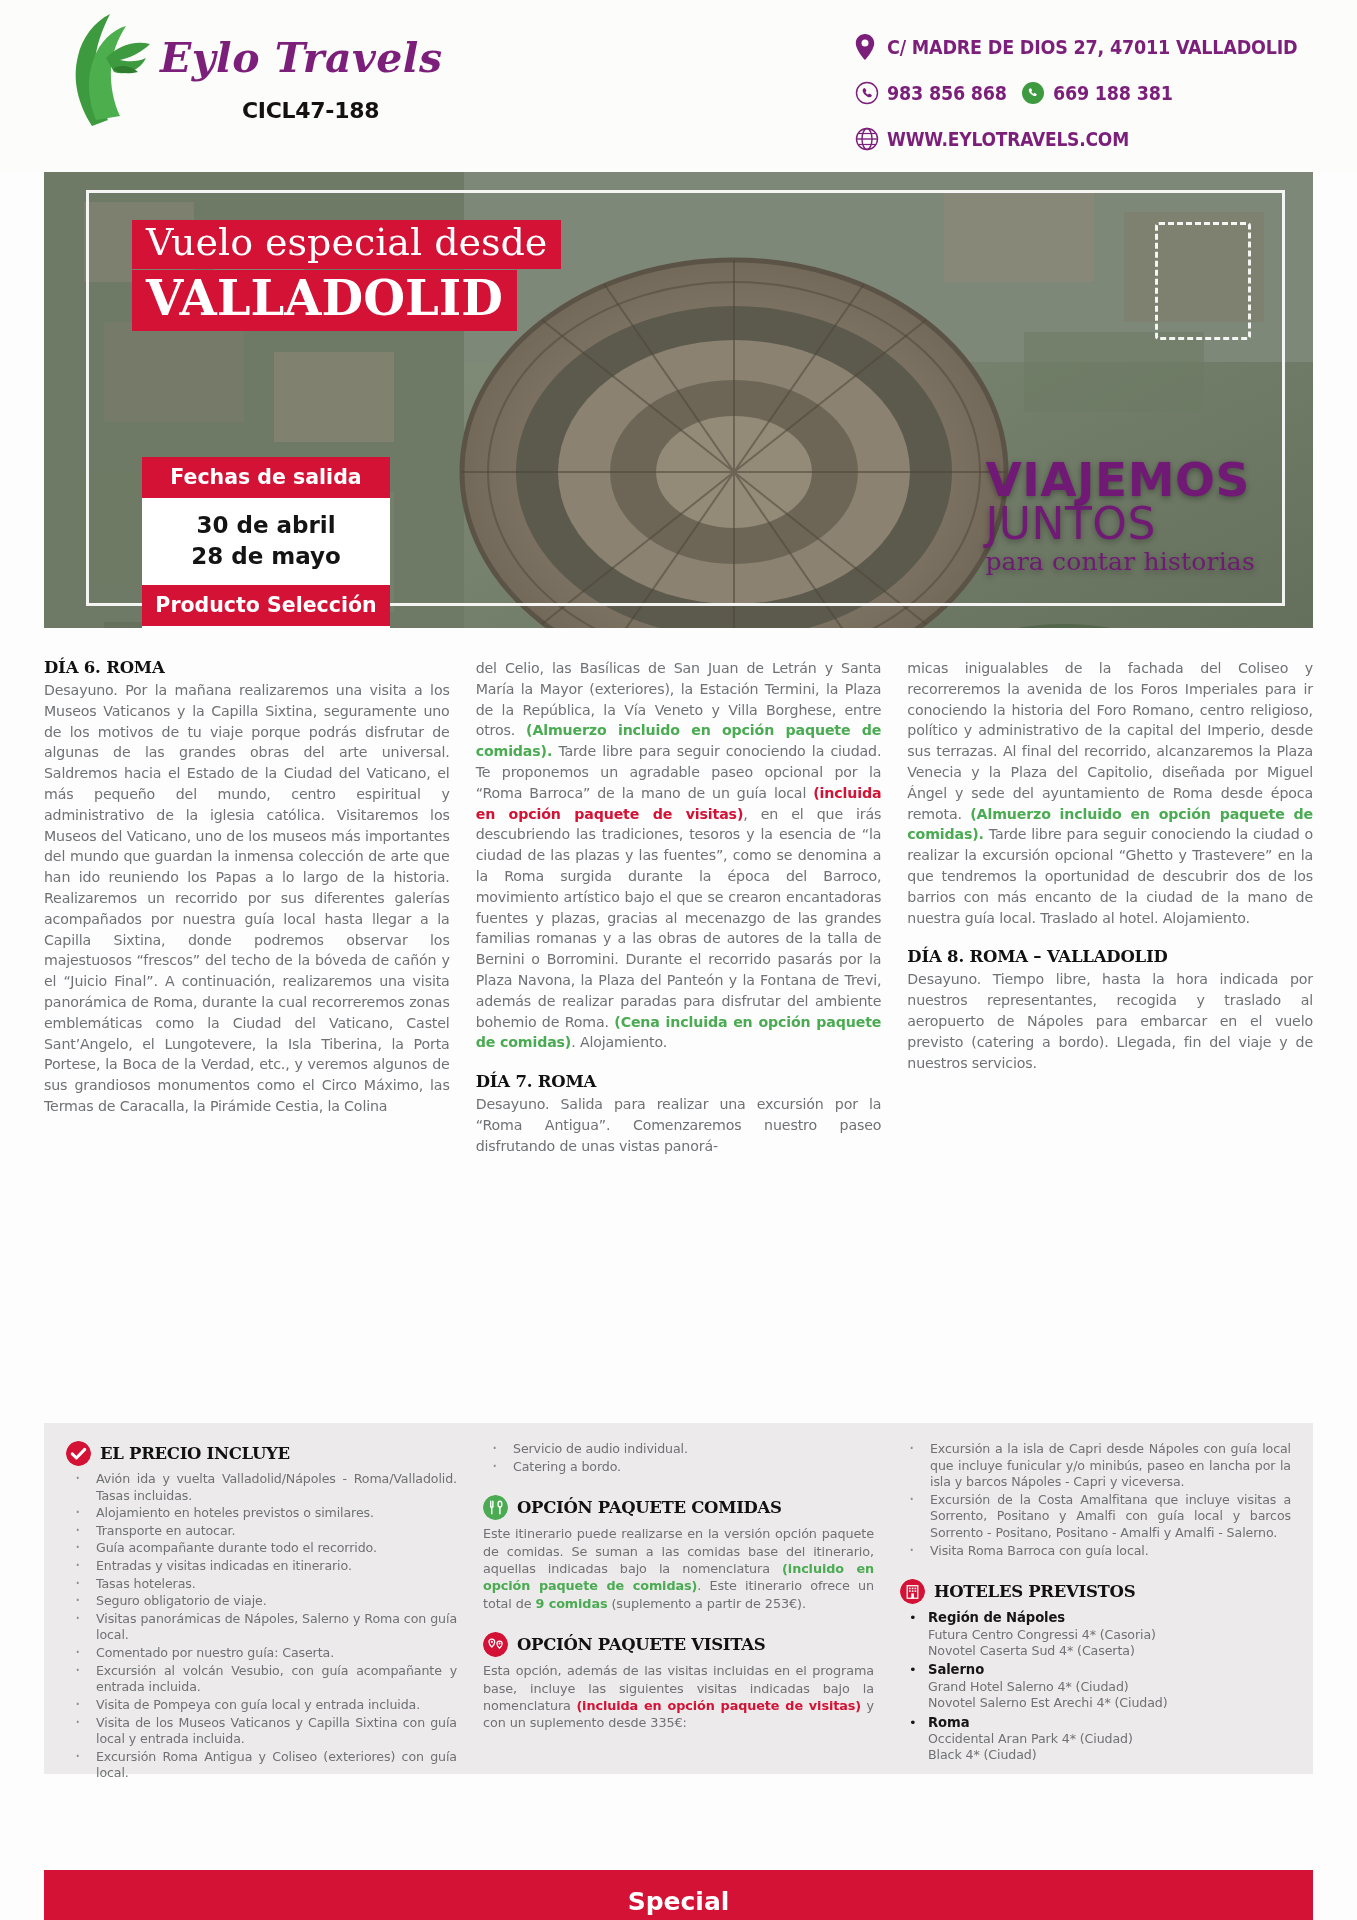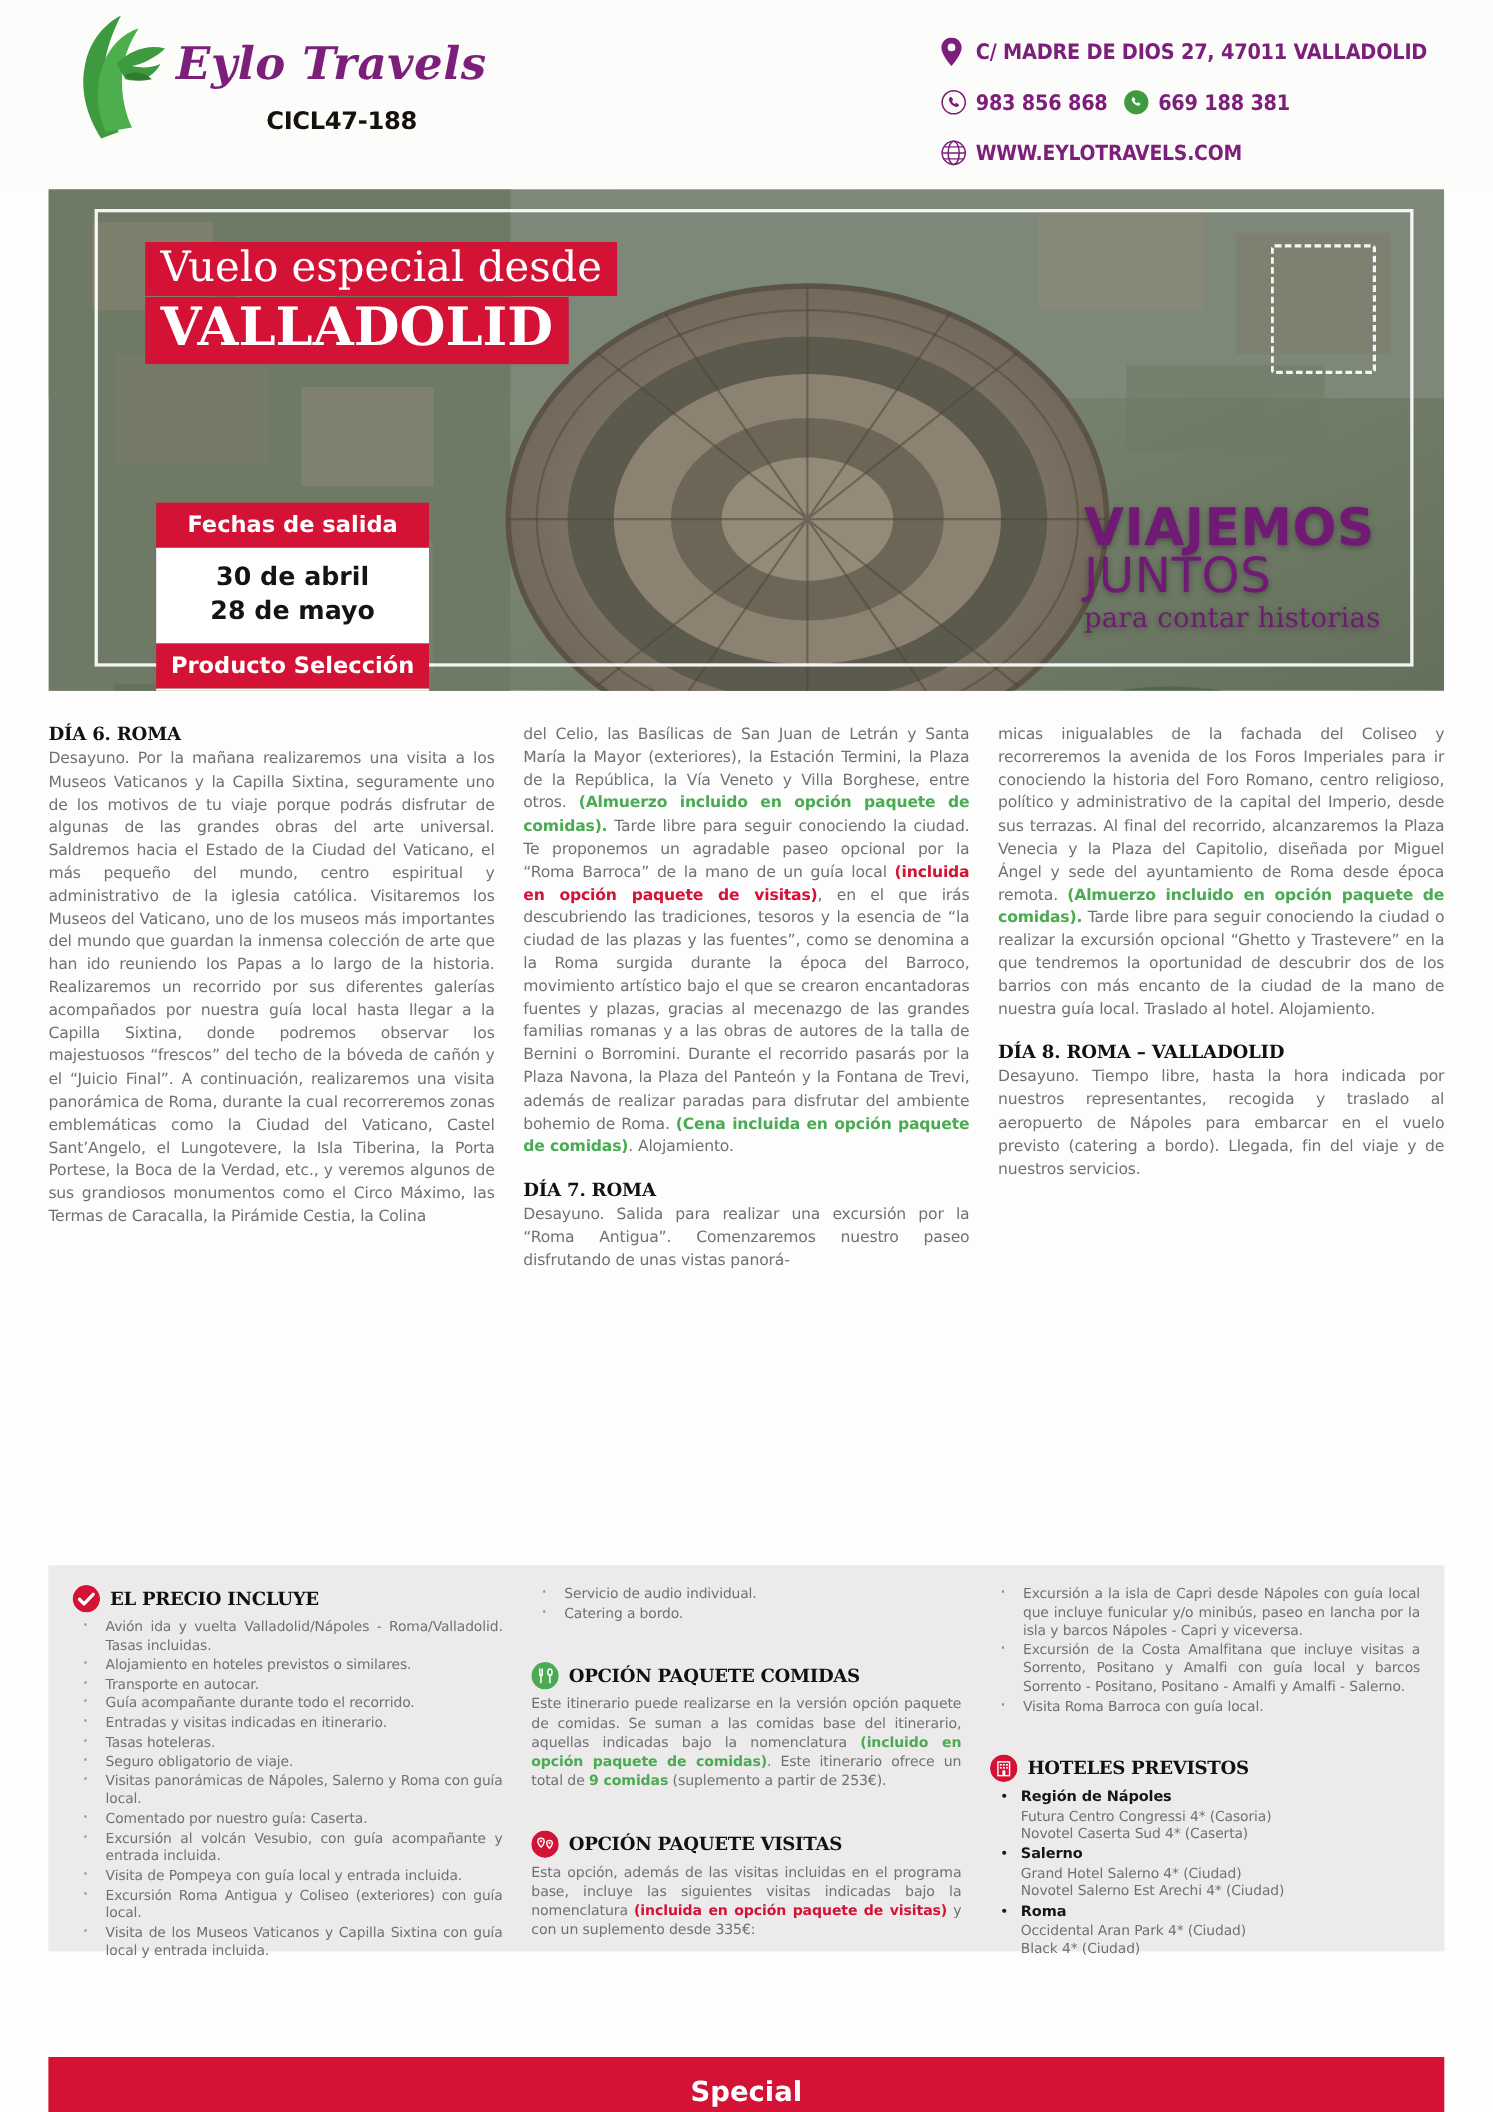--- a/index.html
+++ b/index.html
@@ -122,21 +122,21 @@
   }
 
   
   .panel {
     position: absolute; left: 44px; right: 44px; top: 1423px; height: 351px;
     background: #eceaea;
     display: grid; grid-template-columns: 1fr 1fr 1fr; column-gap: 26px;
     padding: 18px 22px 12px 22px;
   }
   .sec-head { display: flex; align-items: center; gap: 9px; margin-bottom: 5px; }
-  .sec-head.mt { margin-top: 36px; }
+  .sec-head.mt { margin-top: 20px; }
   .sec-title {
     font-family: "DejaVu Serif", serif; font-weight: 700; font-size: 16.5px;
     color: #111; letter-spacing: -.3px;
   }
   .badge { width: 25px; height: 25px; border-radius: 50%; display:block; flex: 0 0 25px; }
   ul.bullets { list-style: none; }
   ul.bullets li {
     position: relative; padding-left: 30px; margin-bottom: 1px;
     font-family: "DejaVu Sans", sans-serif; font-size: 12.6px; line-height: 1.32;
     color: #6f7174; text-align: justify; letter-spacing: -.1px;
@@ -335,22 +335,22 @@
           <li>Alojamiento en hoteles previstos o similares.</li>
           <li>Transporte en autocar.</li>
           <li>Guía acompañante durante todo el recorrido.</li>
           <li>Entradas y visitas indicadas en itinerario.</li>
           <li>Tasas hoteleras.</li>
           <li>Seguro obligatorio de viaje.</li>
           <li>Visitas panorámicas de Nápoles, Salerno y Roma con guía local.</li>
           <li>Comentado por nuestro guía: Caserta.</li>
           <li>Excursión al volcán Vesubio, con guía acompañante y entrada incluida.</li>
           <li>Visita de Pompeya con guía local y entrada incluida.</li>
+          <li>Visita de los Museos Vaticanos y Capilla Sixtina con guía local y entrada incluida.</li>
           <li>Excursión Roma Antigua y Coliseo (exteriores) con guía local.</li>
-          <li>Visita de los Museos Vaticanos y Capilla Sixtina con guía local y entrada incluida.</li>
         </ul>
     </div>
 
     <div>
       <ul class="bullets" id="includes-list-2">
           <li>Servicio de audio individual.</li>
           <li>Catering a bordo.</li>
         </ul>
 
       <div class="sec-head mt">

